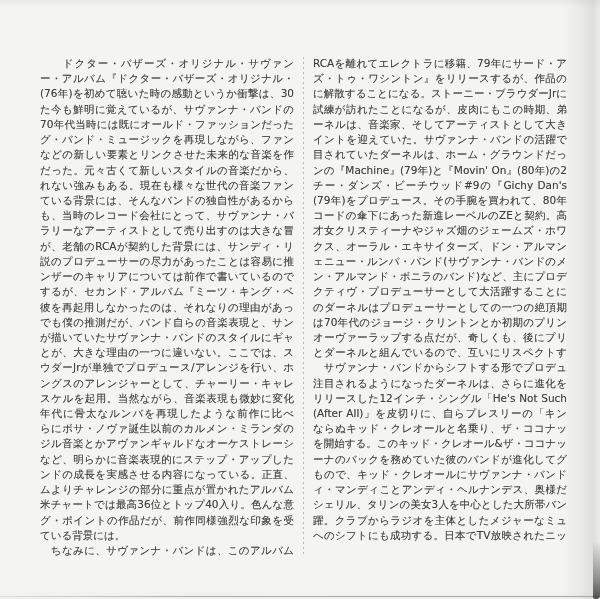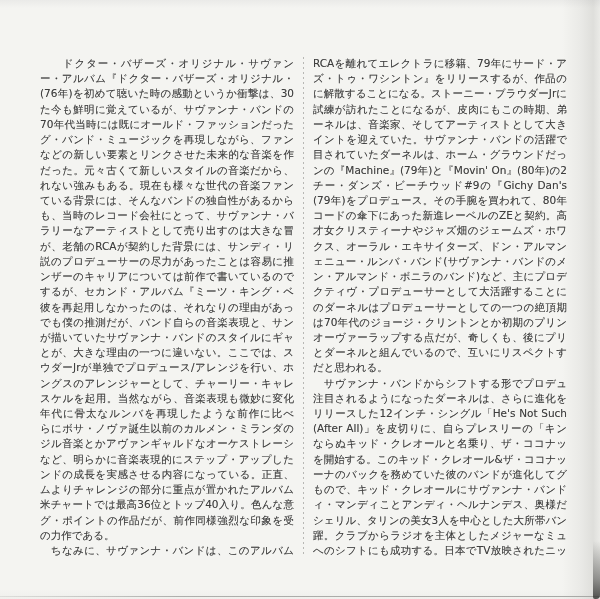--- a/index.html
+++ b/index.html
@@ -131,21 +131,21 @@
           <div class="line">など、明らかに音楽表現的にステップ・アップしたサヴァンナ・バ</div>
 
           <div class="line">ンドの成長を実感させる内容になっている。正直、コマーシャリズ</div>
 
           <div class="line">ムよりチャレンジの部分に重点が置かれたアルバムだが、見事全</div>
 
           <div class="line">米チャートでは最高36位とトップ40入り。色んな意味でターニン</div>
 
           <div class="line">グ・ポイントの作品だが、前作同様強烈な印象を受けた、もう一枚</div>
 
-          <div class="line">の力作である。</div>
+          <div class="line">ている背景には。</div>
         </div>
 
       <div class="para">
 
           <div class="line">　ちなみに、サヴァンナ・バンドは、このアルバムをリリースした後</div>
         </div>
     </div>
 
   <div class="divider"></div>
 
@@ -186,21 +186,20 @@
           <div class="line">クティヴ・プロデューサーとして大活躍することになる。70年代末</div>
 
           <div class="line">のダーネルはプロデューサーとしての一つの絶頂期にあり、これ</div>
 
           <div class="line">は70年代のジョージ・クリントンとか初期のプリンスのキャリアと</div>
 
           <div class="line">オーヴァーラップする点だが、奇しくも、後にプリンスはクリントン</div>
 
           <div class="line">とダーネルと組んでいるので、互いにリスペクトする面があったの</div>
 
-          <div class="line">だと思われる。</div>
         </div>
 
       <div class="para">
 
           <div class="line">　サヴァンナ・バンドからシフトする形でプロデューサーとしても</div>
 
           <div class="line">注目されるようになったダーネルは、さらに進化を遂げ、80年夏に</div>
 
           <div class="line">リリースした12インチ・シングル「He's Not Such A Bad Boy</div>
 

